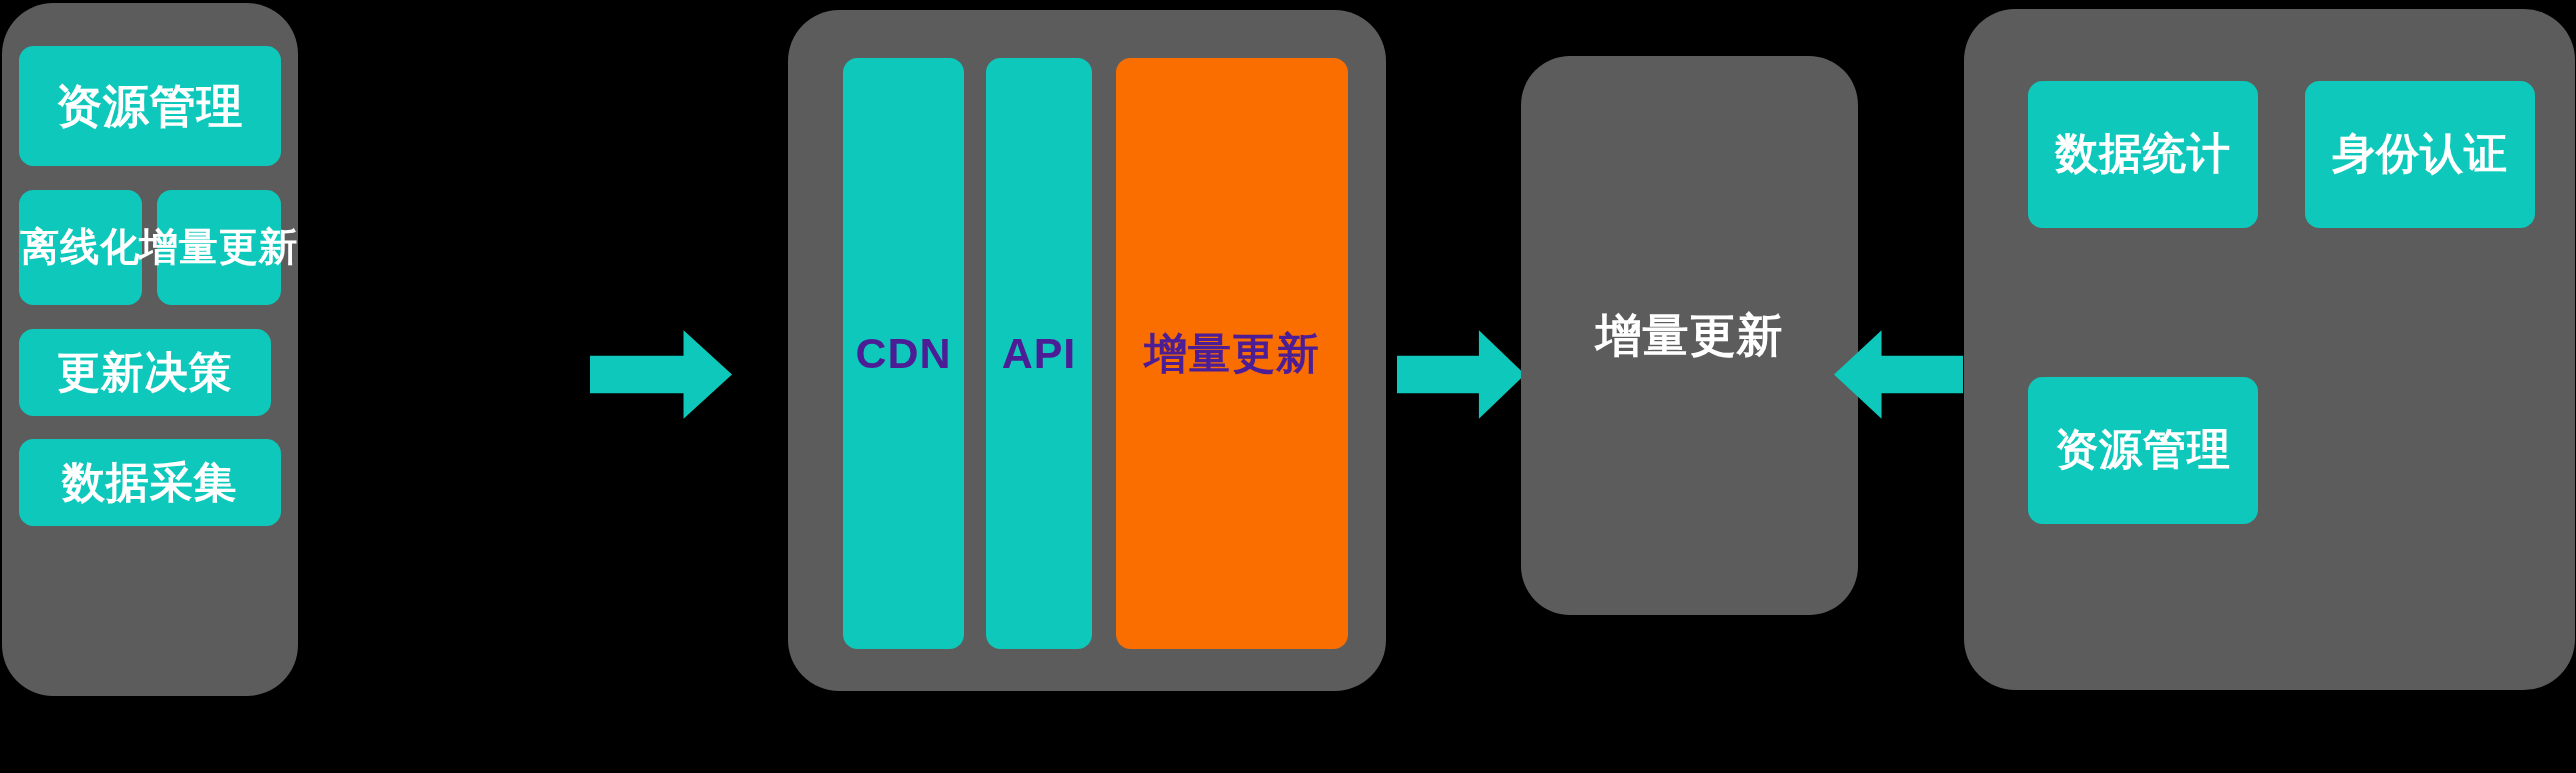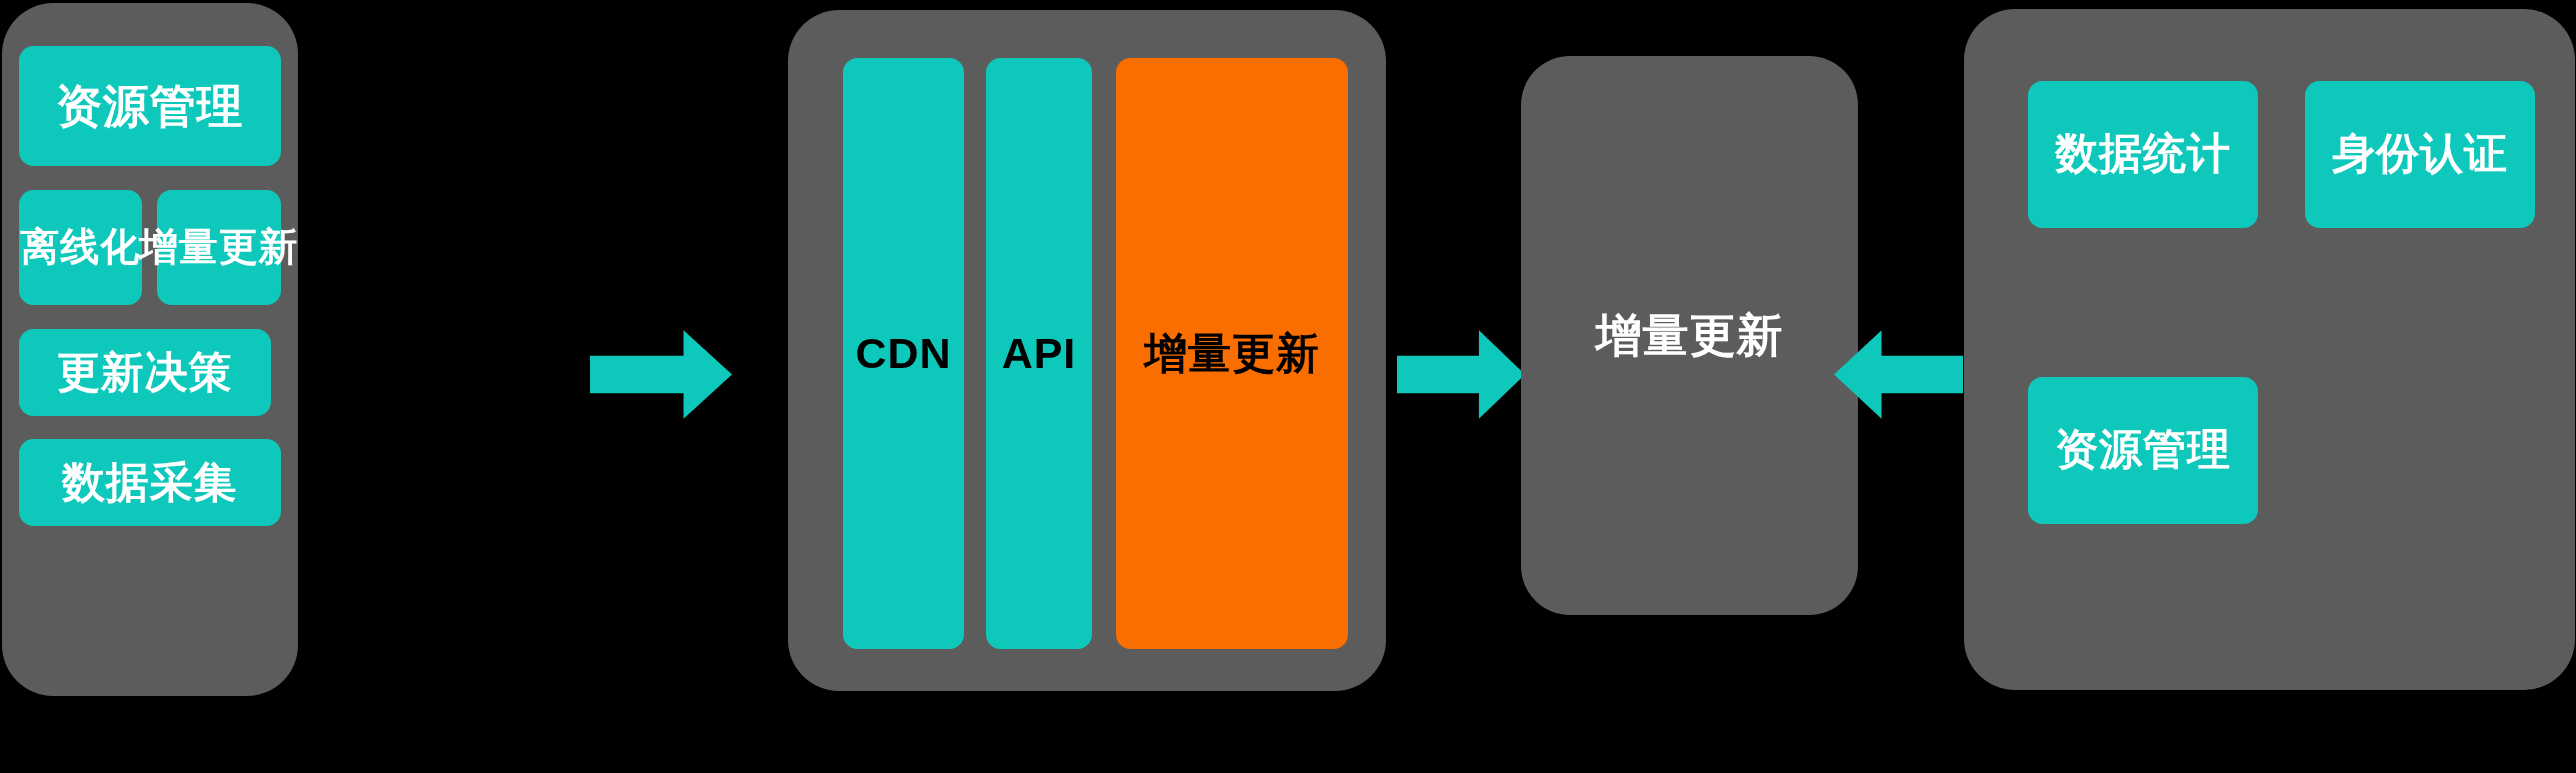--- a/index.html
+++ b/index.html
@@ -62,21 +62,21 @@
     user-select: none;
   }
 
   
   .fs-54 { font-size: 46px; }
   .fs-50 { font-size: 43px; }
   .fs-46 { font-size: 39px; }
 
   
   .col-label {
-    color: #000000;
+    color: #4c1d95;
     font-weight: bold;
     font-size: 43px;
     white-space: nowrap;
     letter-spacing: 0.9px;
   }
 
   
   .arrow {
     position: absolute;
   }

